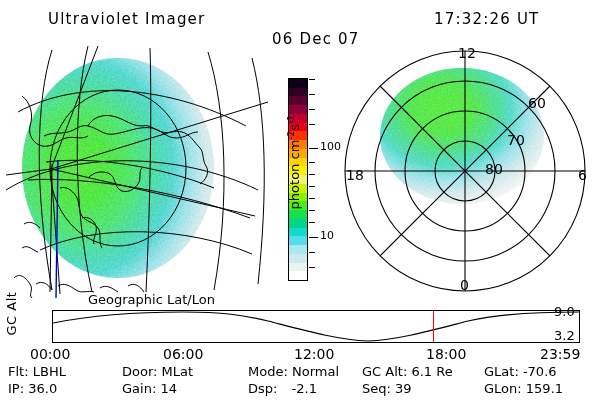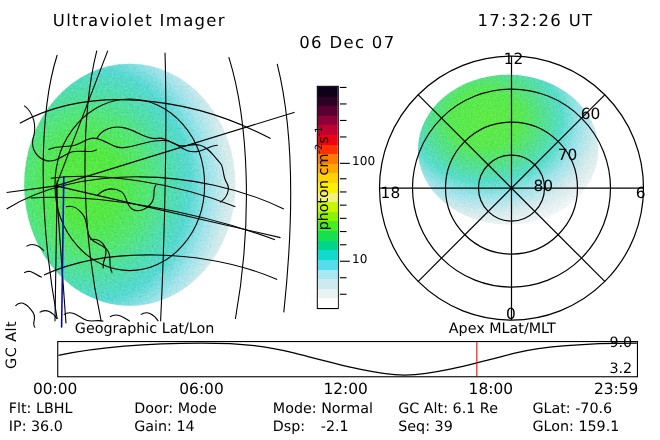--- a/index.html
+++ b/index.html
@@ -35,21 +35,21 @@
     position:absolute;left:-63px;top:108px;width:190px;text-align:center;
     transform:rotate(-90deg);font-size:13px;white-space:nowrap;
   }
   #cbar-axtitle sup{font-size:9px;vertical-align:super;}
 
   
   #mag-panel{left:330px;top:40px;width:270px;height:258px;}
   #mag-svg{position:absolute;left:0;top:0;}
 
   
-  .subcap{position:absolute;font-size:13px;white-space:nowrap;}
+  .subcap{position:absolute;font-size:13px;white-space:nowrap;margin-left:20px;}
   #cap-geo{left:68px;top:292px;}
   #cap-mag{left:408px;top:292px;}
 
   
   #tl-panel{left:0;top:300px;width:600px;height:56px;}
   #tl-ylabel{
     position:absolute;left:-13px;top:6px;width:48px;text-align:center;
     transform:rotate(-90deg);font-size:13px;white-space:nowrap;letter-spacing:.5px;
   }
   .tl-ytick{position:absolute;right:0;width:46px;text-align:left;font-size:13px;}
@@ -242,21 +242,20 @@
       <text x="248" y="140" font-size="14" font-family="DejaVu Sans, sans-serif">6</text>
       <text x="130" y="250" font-size="14" font-family="DejaVu Sans, sans-serif">0</text>
 
       <text x="198" y="68" font-size="14" font-family="DejaVu Sans, sans-serif">60</text>
       <text x="177" y="105" font-size="14" font-family="DejaVu Sans, sans-serif">70</text>
       <text x="155" y="134" font-size="14" font-family="DejaVu Sans, sans-serif">80</text>
     </svg>
   </div>
 
   <div class="subcap" id="cap-geo">Geographic Lat/Lon</div>
-  <div class="subcap" id="cap-mag">Apex MLat/MLT</div>
 
   <div class="panel" id="tl-panel">
     <div id="tl-ylabel">GC Alt</div>
 
     <div class="tl-ytick" style="top:4px;">9.0</div>
     <div class="tl-ytick" style="top:28px;">3.2</div>
 
     <div id="tl-frame">
       <svg id="tl-svg" width="526" height="31" viewBox="0 0 526 31" preserveAspectRatio="none">
         <path d="M 0 12 C 30 6 70 1 130 1 C 170 1 190 4 215 10
@@ -273,21 +272,21 @@
     <div class="tl-xtick" style="left:540px;">23:59</div>
   </div>
 
   <div id="status">
     <div class="st-cell st-r0 st-c0">
       <span>Flt:</span>
       <span>LBHL</span>
     </div>
     <div class="st-cell st-r0 st-c1">
       <span>Door:</span>
-      <span>Mode</span>
+      <span>MLat</span>
     </div>
     <div class="st-cell st-r0 st-c2">
       <span>Mode:</span>
       <span>Normal</span>
     </div>
     <div class="st-cell st-r0 st-c3">
       <span>GC Alt:</span>
       <span>6.1 Re</span>
     </div>
     <div class="st-cell st-r0 st-c4">

